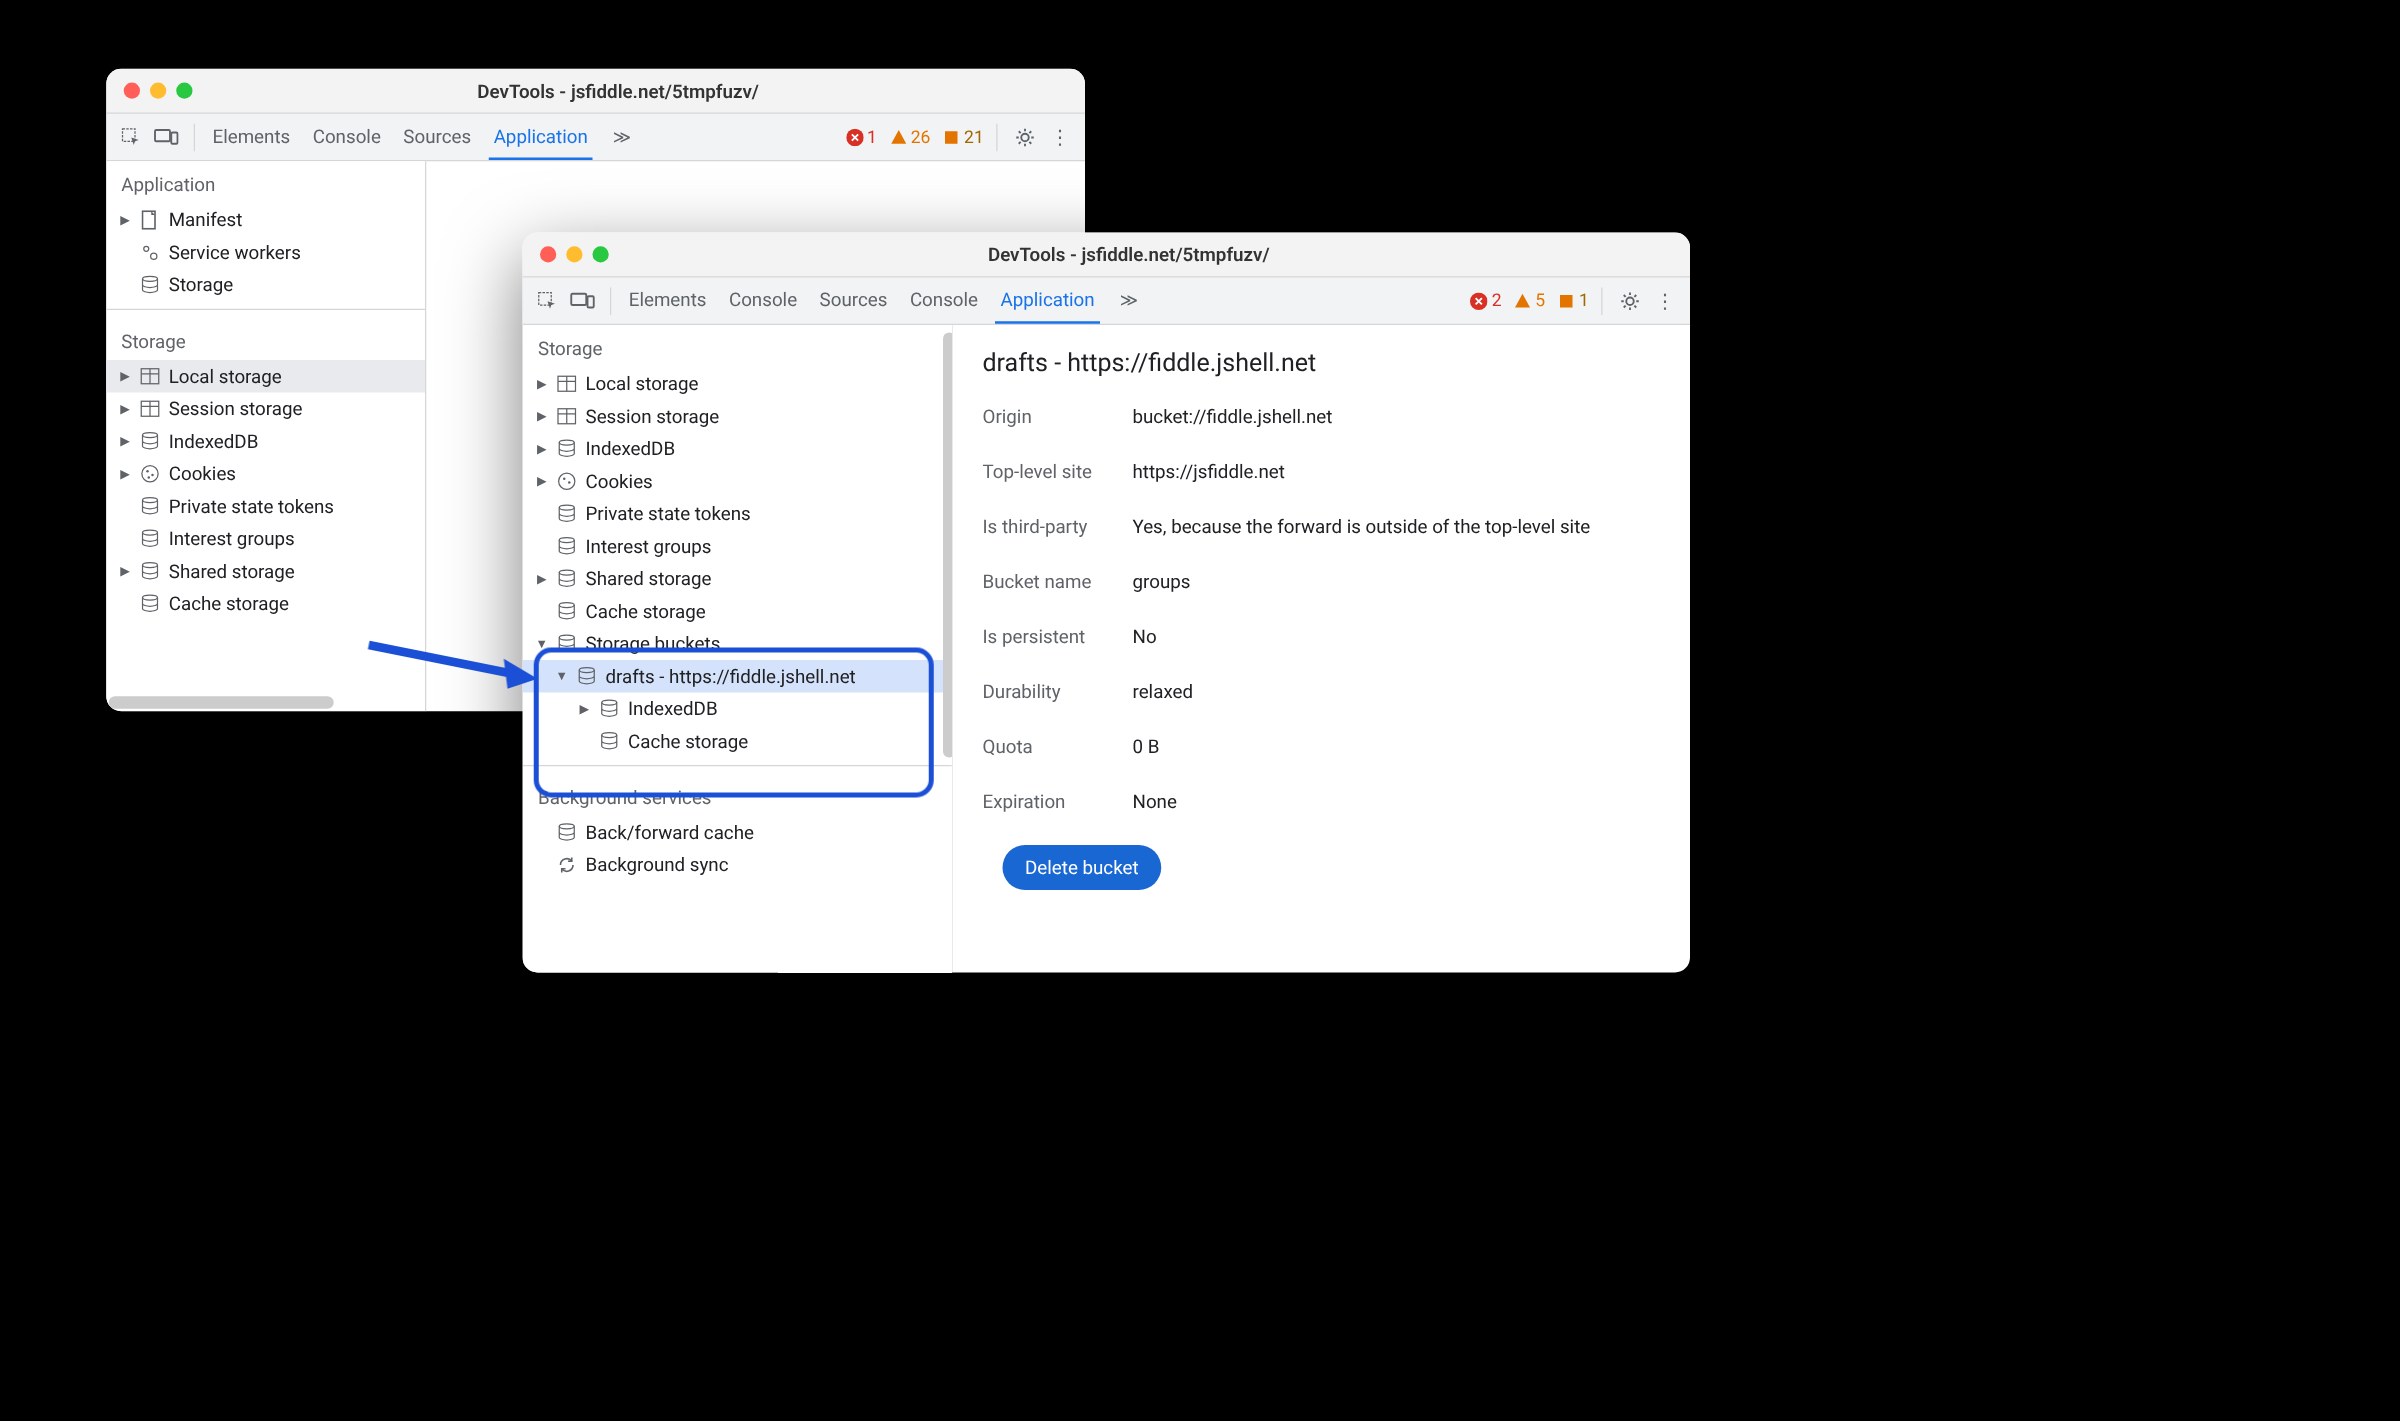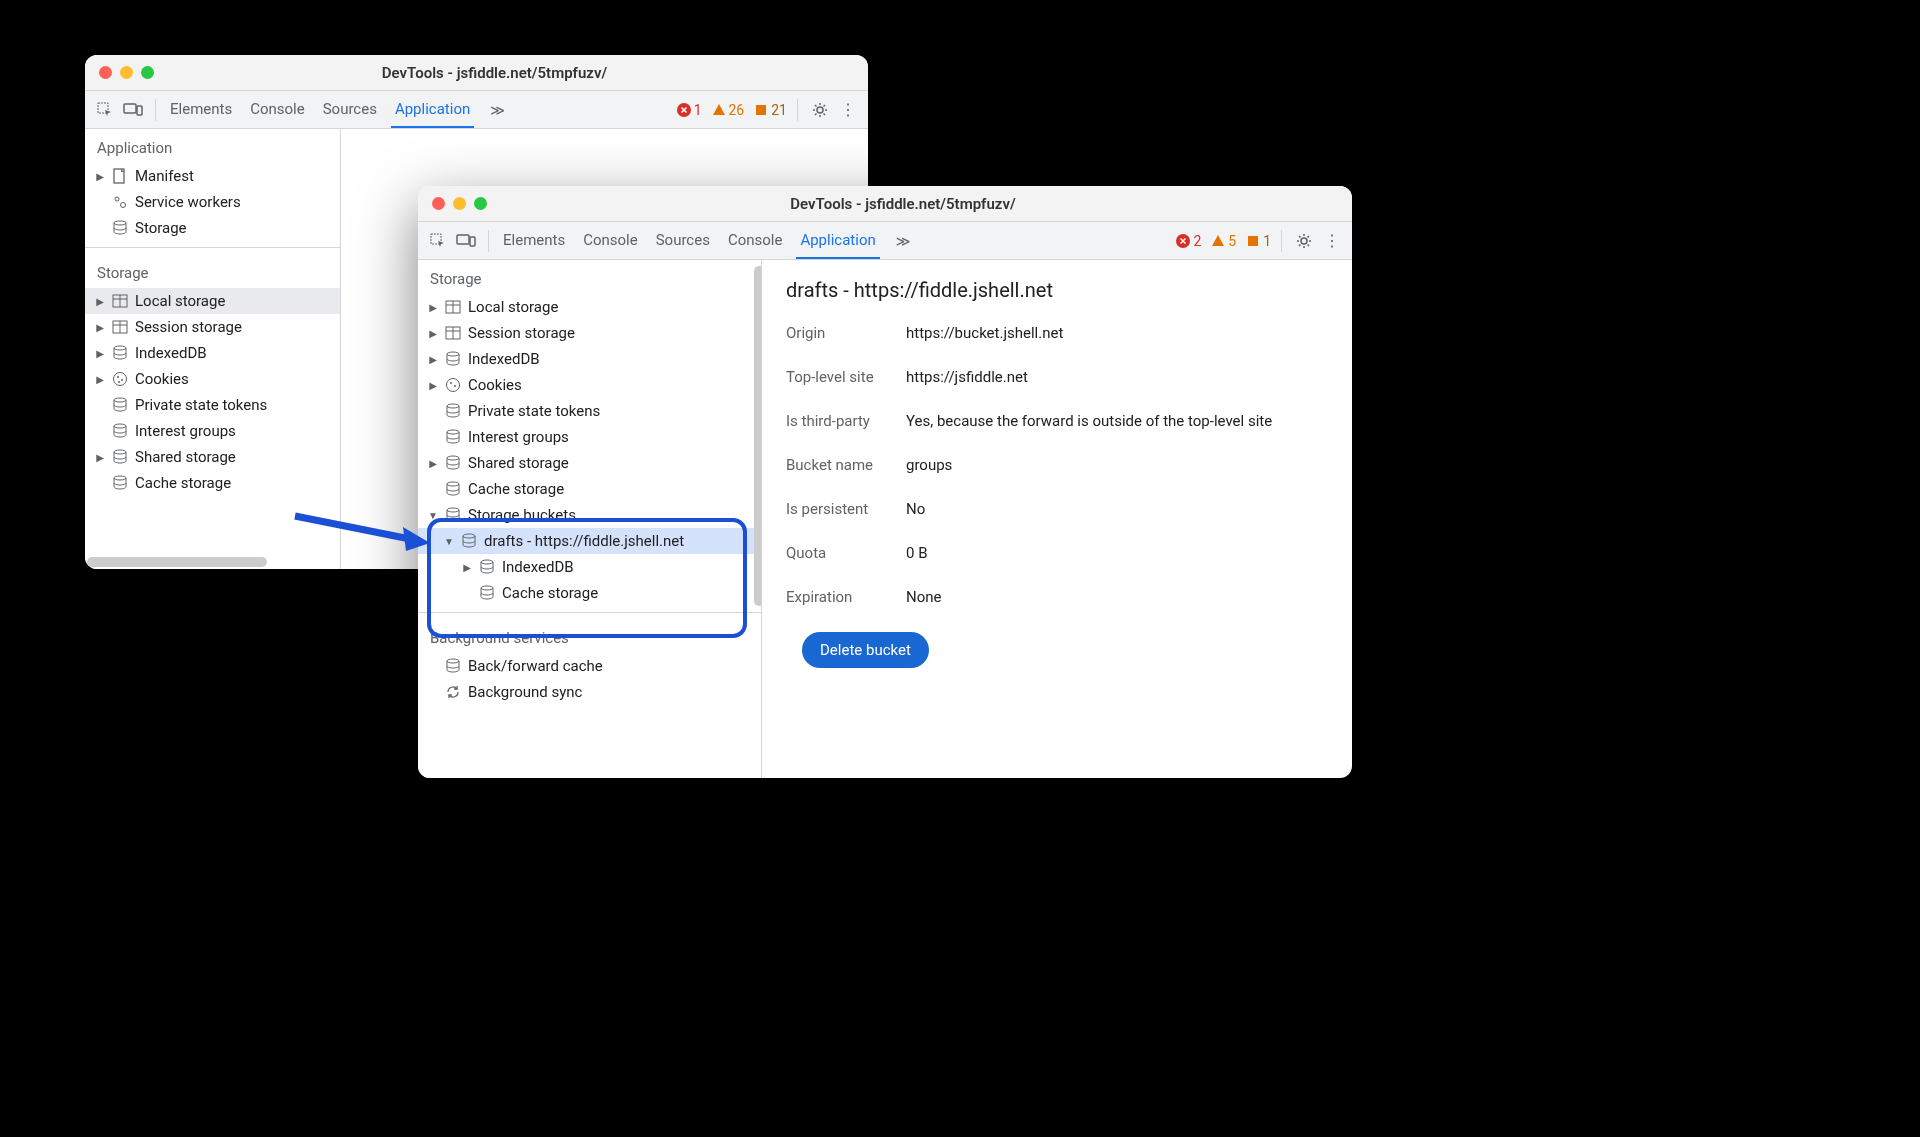--- a/index.html
+++ b/index.html
@@ -440,37 +440,41 @@
             </svg>
           </span>
           <span>Background sync</span>
         </div>
       <div class="content-scroll" style="left:336px;top:6px;height:340px"></div>
     </div>
     <div class="content">
       <div class="c-title">drafts - https://fiddle.jshell.net</div>
       <div class="field">
           <div class="f-label">Origin</div>
-          <div class="f-val">https://bucket.jshell.net</div>
+          <div class="f-val">bucket://fiddle.jshell.net</div>
         </div>
       <div class="field">
           <div class="f-label">Top-level site</div>
           <div class="f-val">https://jsfiddle.net</div>
         </div>
       <div class="field">
           <div class="f-label">Is third-party</div>
           <div class="f-val">Yes, because the forward is outside of the top-level site</div>
         </div>
       <div class="field">
           <div class="f-label">Bucket name</div>
           <div class="f-val">groups</div>
         </div>
       <div class="field">
           <div class="f-label">Is persistent</div>
           <div class="f-val">No</div>
+        </div>
+      <div class="field">
+          <div class="f-label">Durability</div>
+          <div class="f-val">relaxed</div>
         </div>
       <div class="field">
           <div class="f-label">Quota</div>
           <div class="f-val">0 B</div>
         </div>
       <div class="field">
           <div class="f-label">Expiration</div>
           <div class="f-val">None</div>
         </div>
       <button class="btn">Delete bucket</button>

